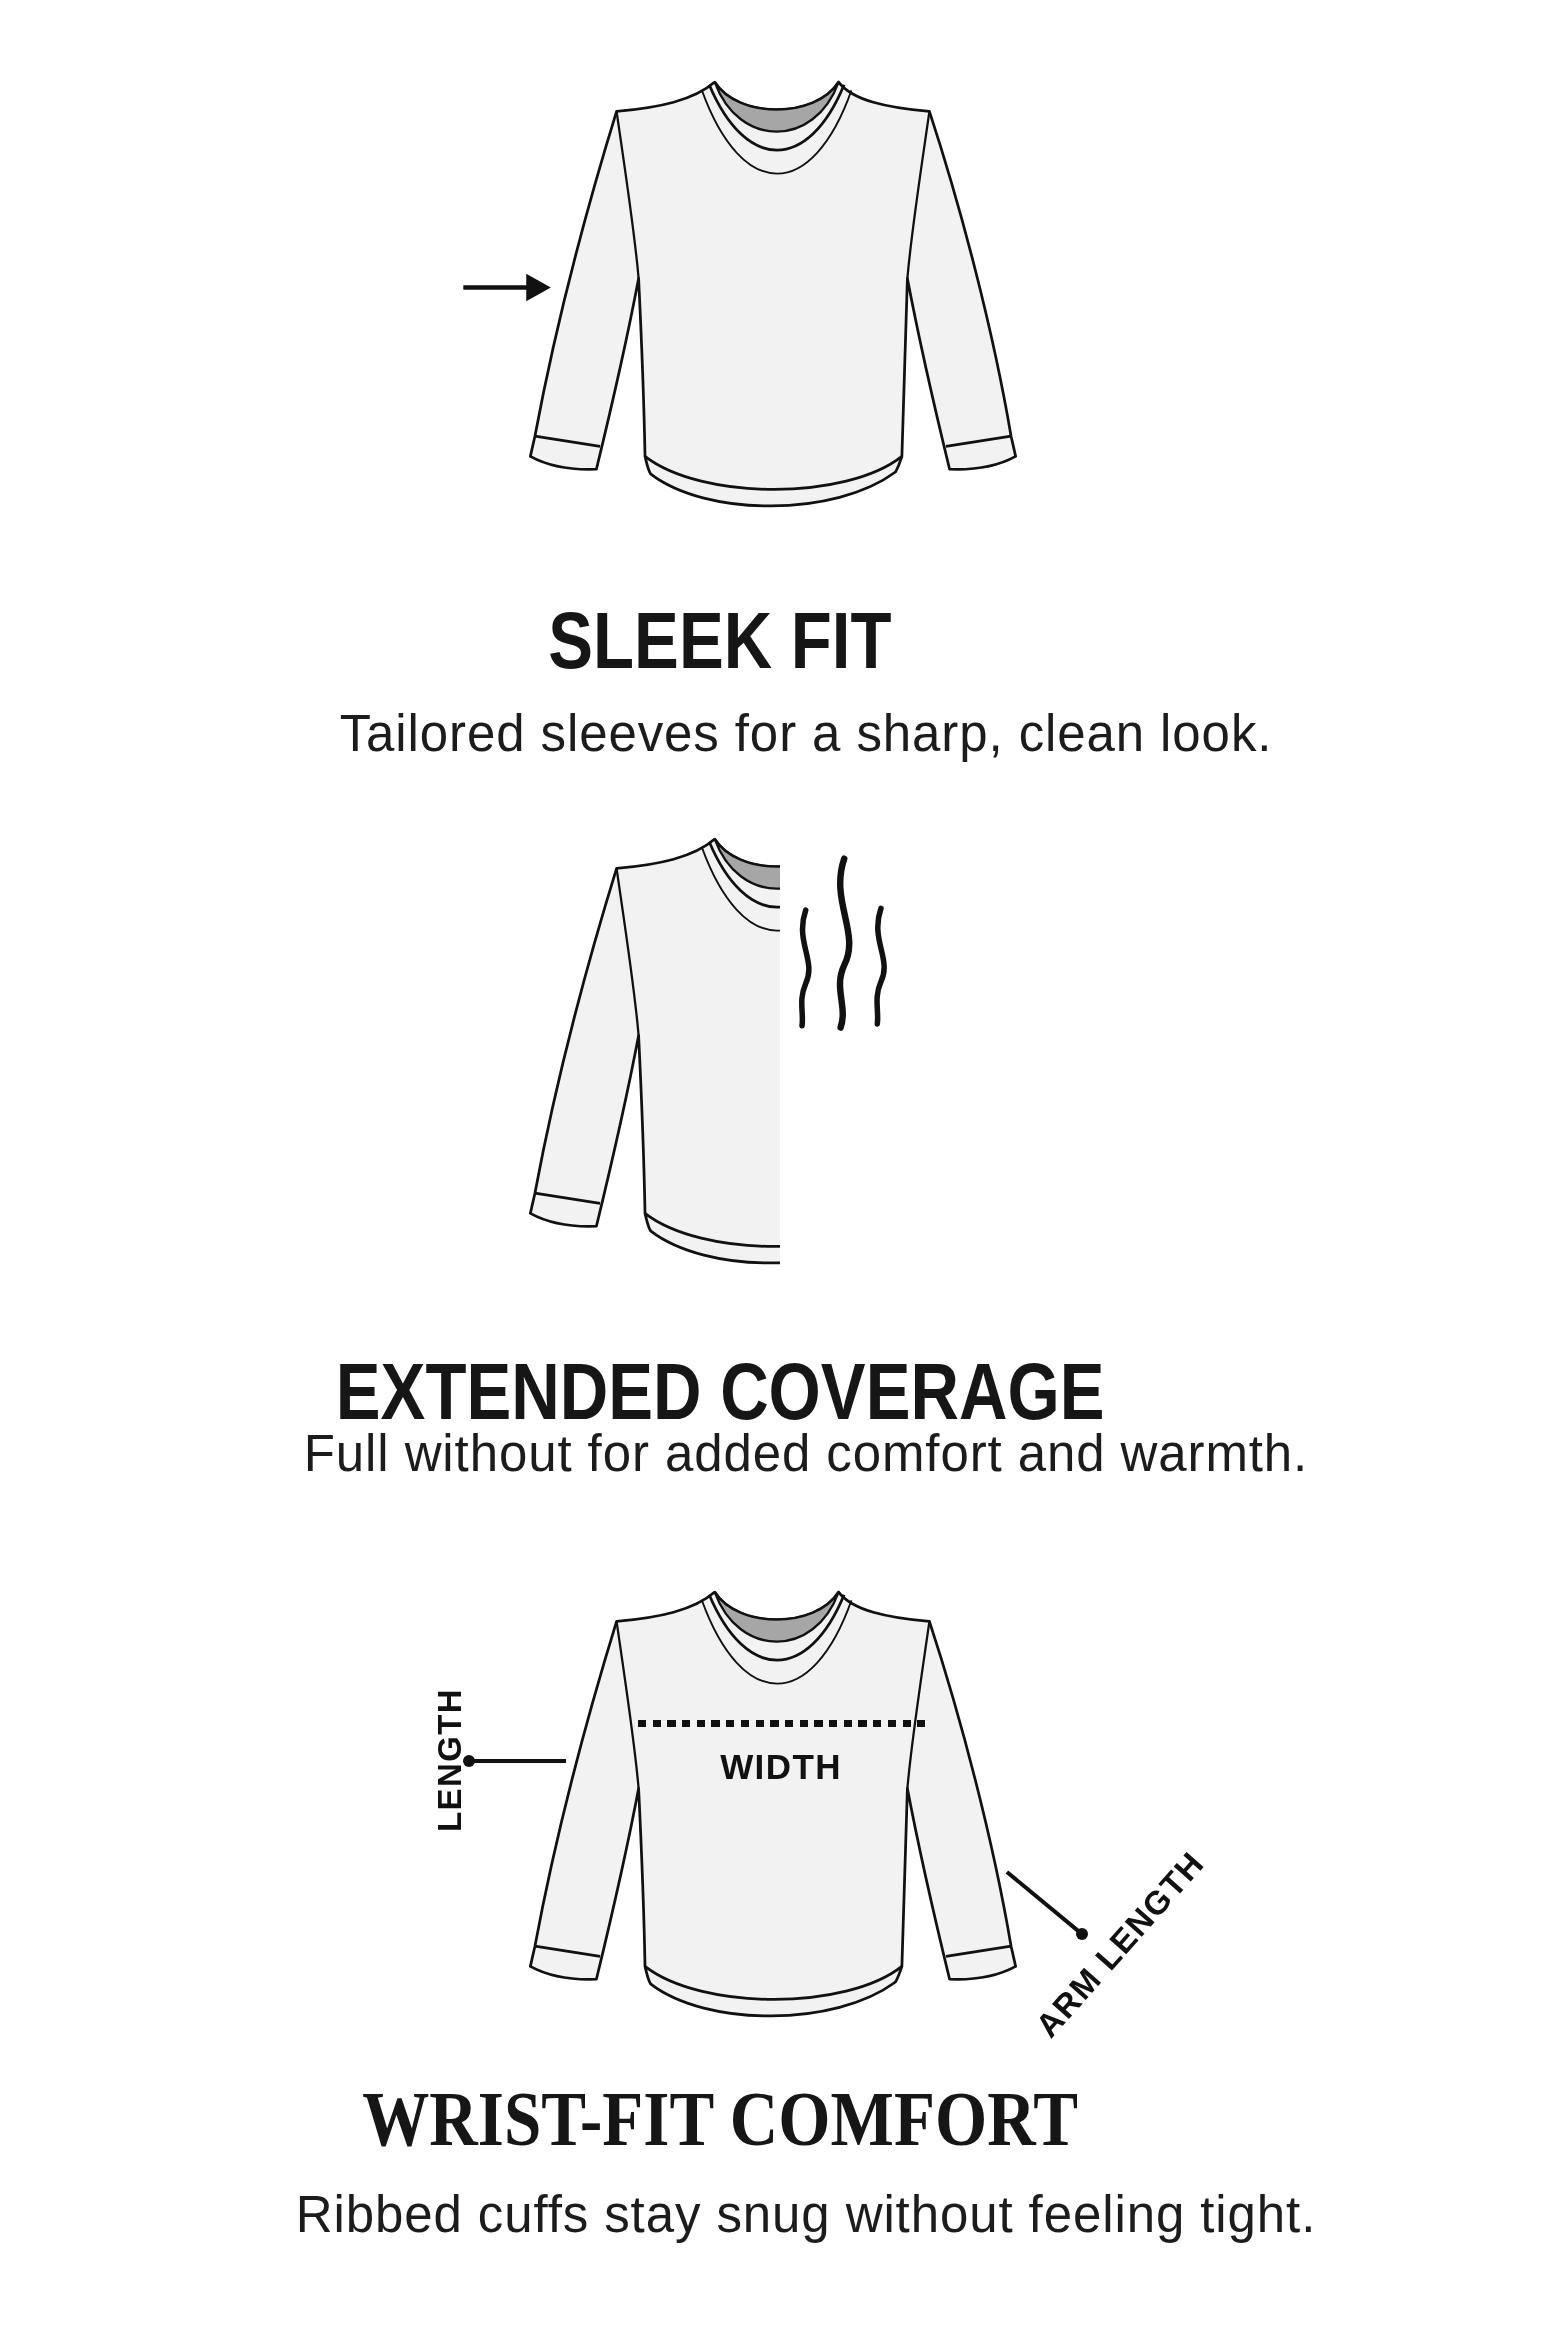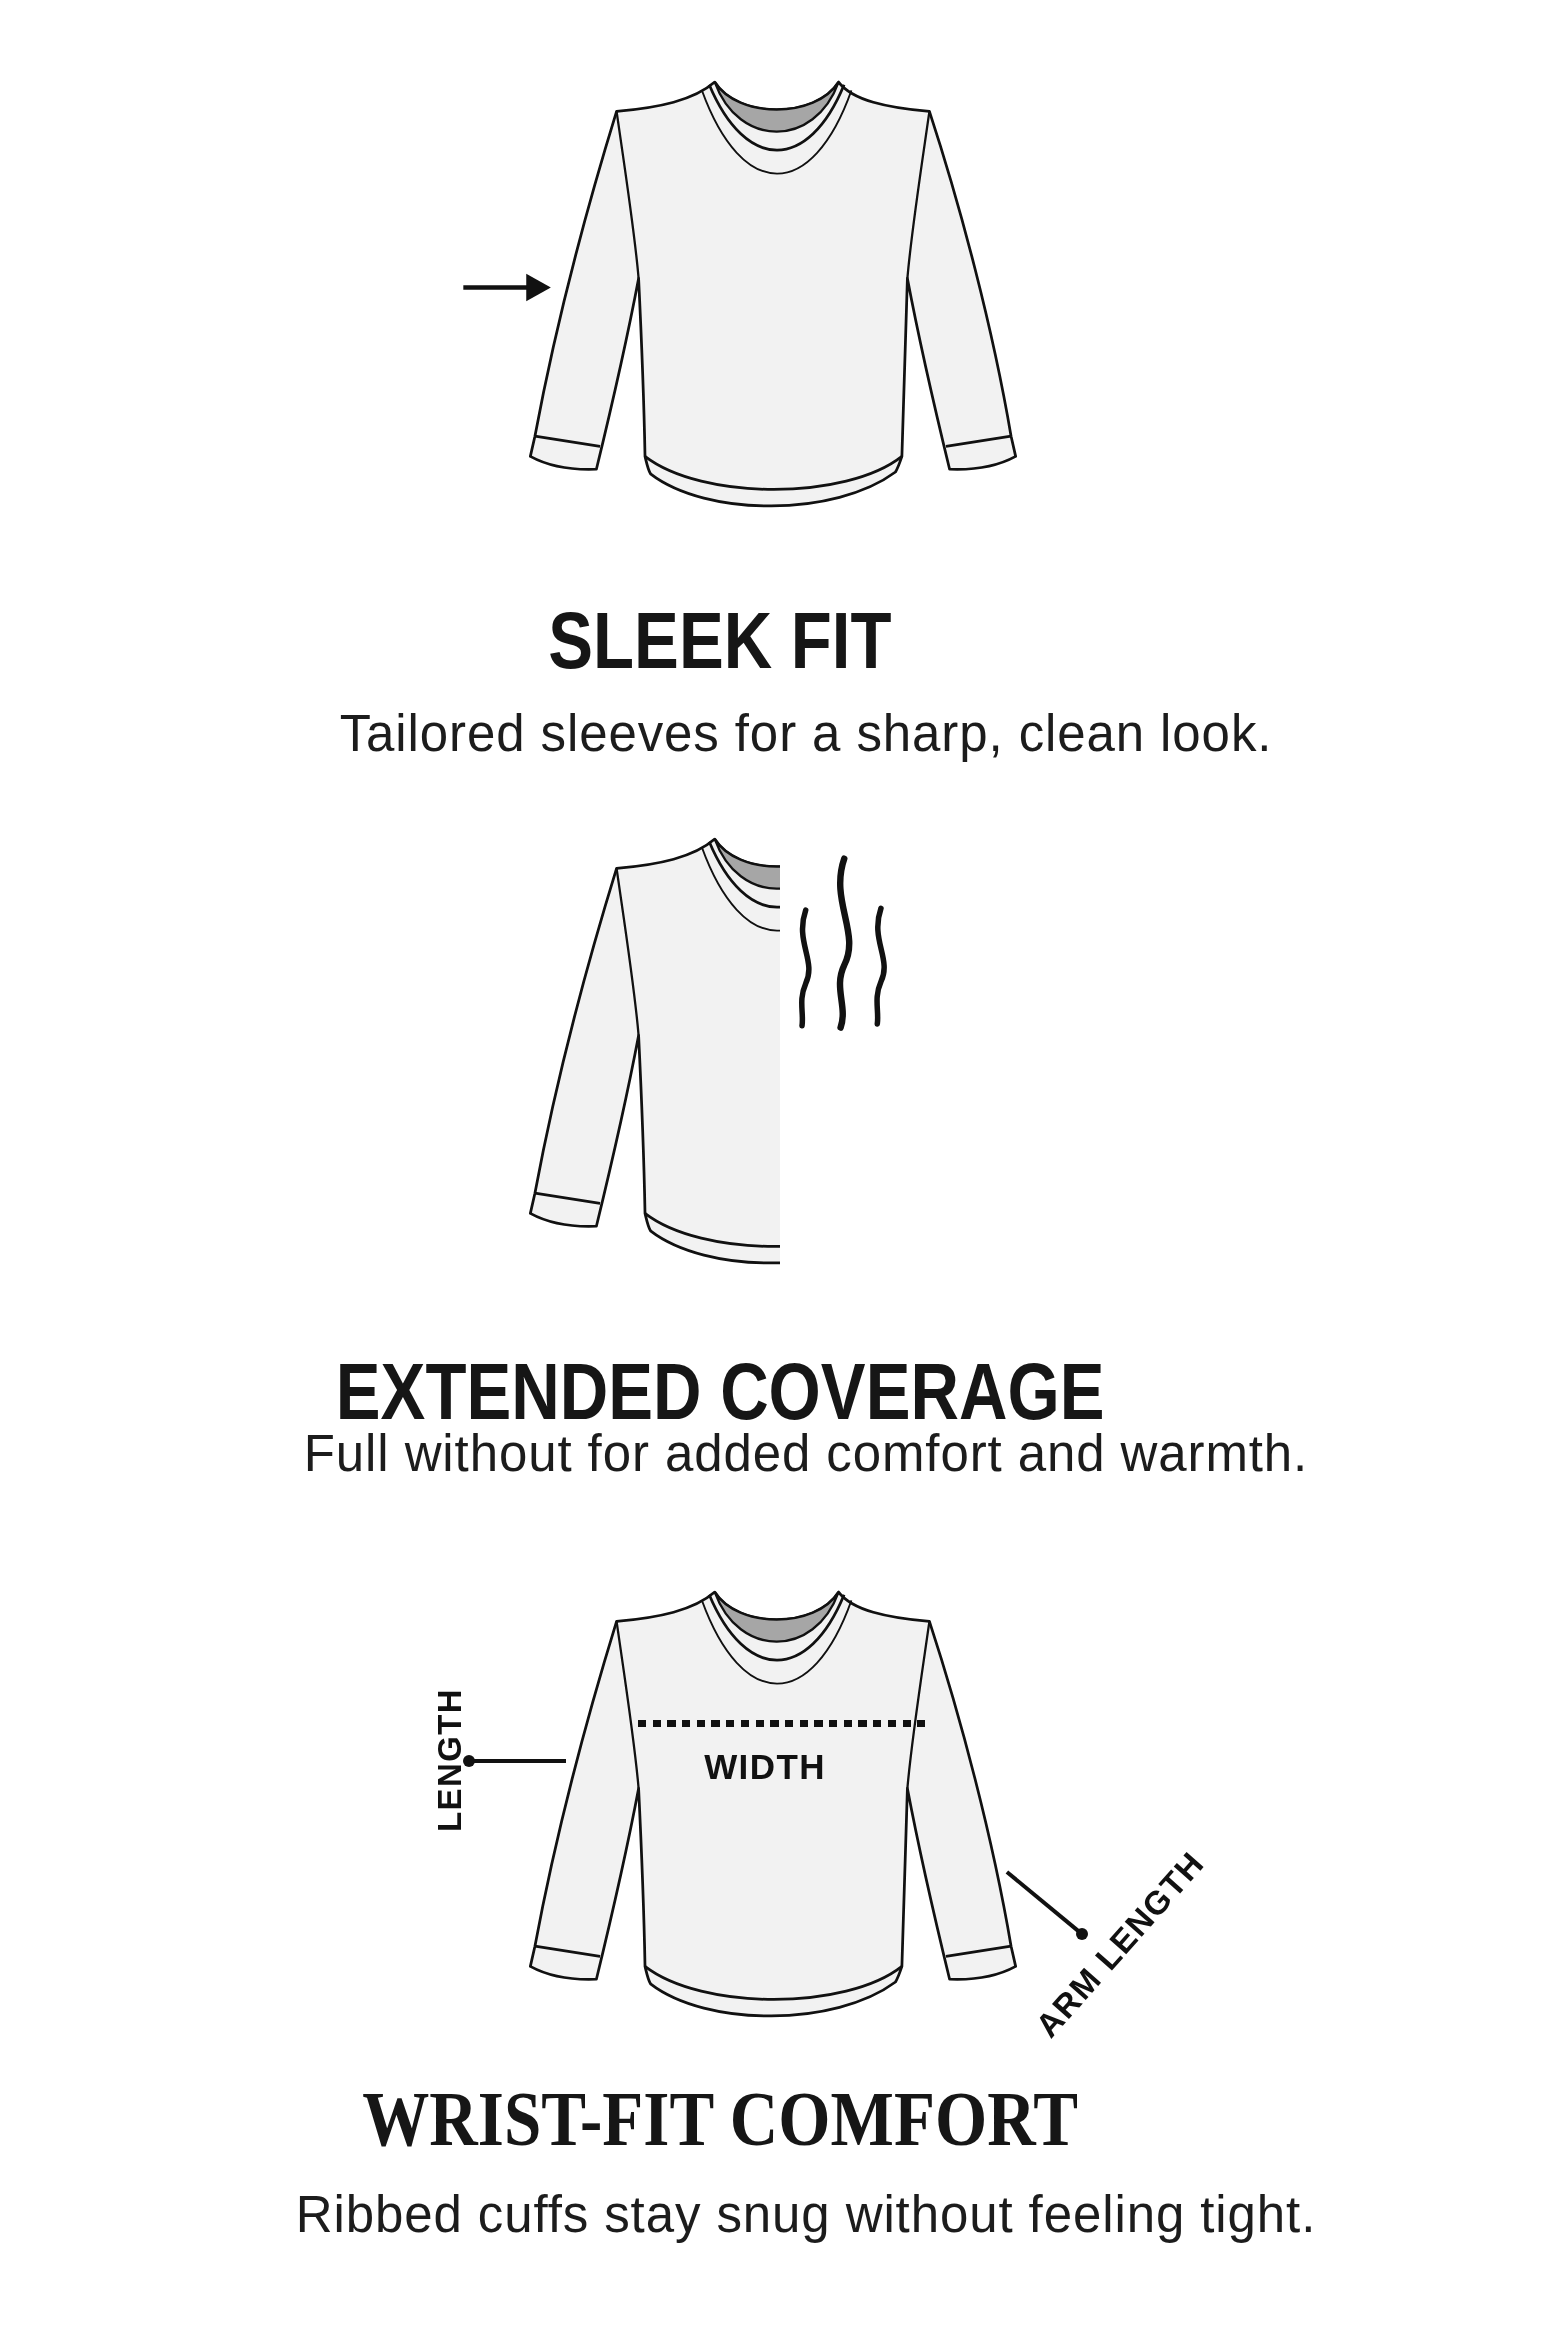--- a/index.html
+++ b/index.html
@@ -97,21 +97,21 @@
   </section>
 
   <section>
     <div class="abs" style="left:523px;top:1588px;">
       <svg class="shirt" viewBox="0 0 545 470">
           <use href="#tee-shape"></use>
         </svg>
     </div>
 
     <div class="abs dotted" style="left:638px;top:1720px;width:287px;"></div>
-    <div class="abs mlabel" style="left:673px;top:1747px;width:184px;font-size:35px;">WIDTH</div>
+    <div class="abs mlabel" style="left:689px;top:1747px;width:184px;font-size:35px;">WIDTH</div>
 
     <div class="abs mlabel" style="left:349px;top:1741px;width:202px;font-size:33px;transform:rotate(-90deg);">LENGTH</div>
     <div class="abs mdot" style="left:463px;top:1755px;"></div>
     <div class="abs mline" style="left:469px;top:1759px;width:97px;"></div>
 
     <div class="abs mline" style="left:1007px;top:1870px;width:96px;transform:rotate(39.6deg);transform-origin:0 50%;"></div>
     <div class="abs mdot" style="left:1076px;top:1928px;"></div>
     <div class="abs mlabel" style="left:1006px;top:1932px;width:217px;font-size:33px;transform:rotate(-48.5deg);">ARM LENGTH</div>
 
     <div class="abs heading" style="top:2079px;font-family:Liberation Serif, serif;">

